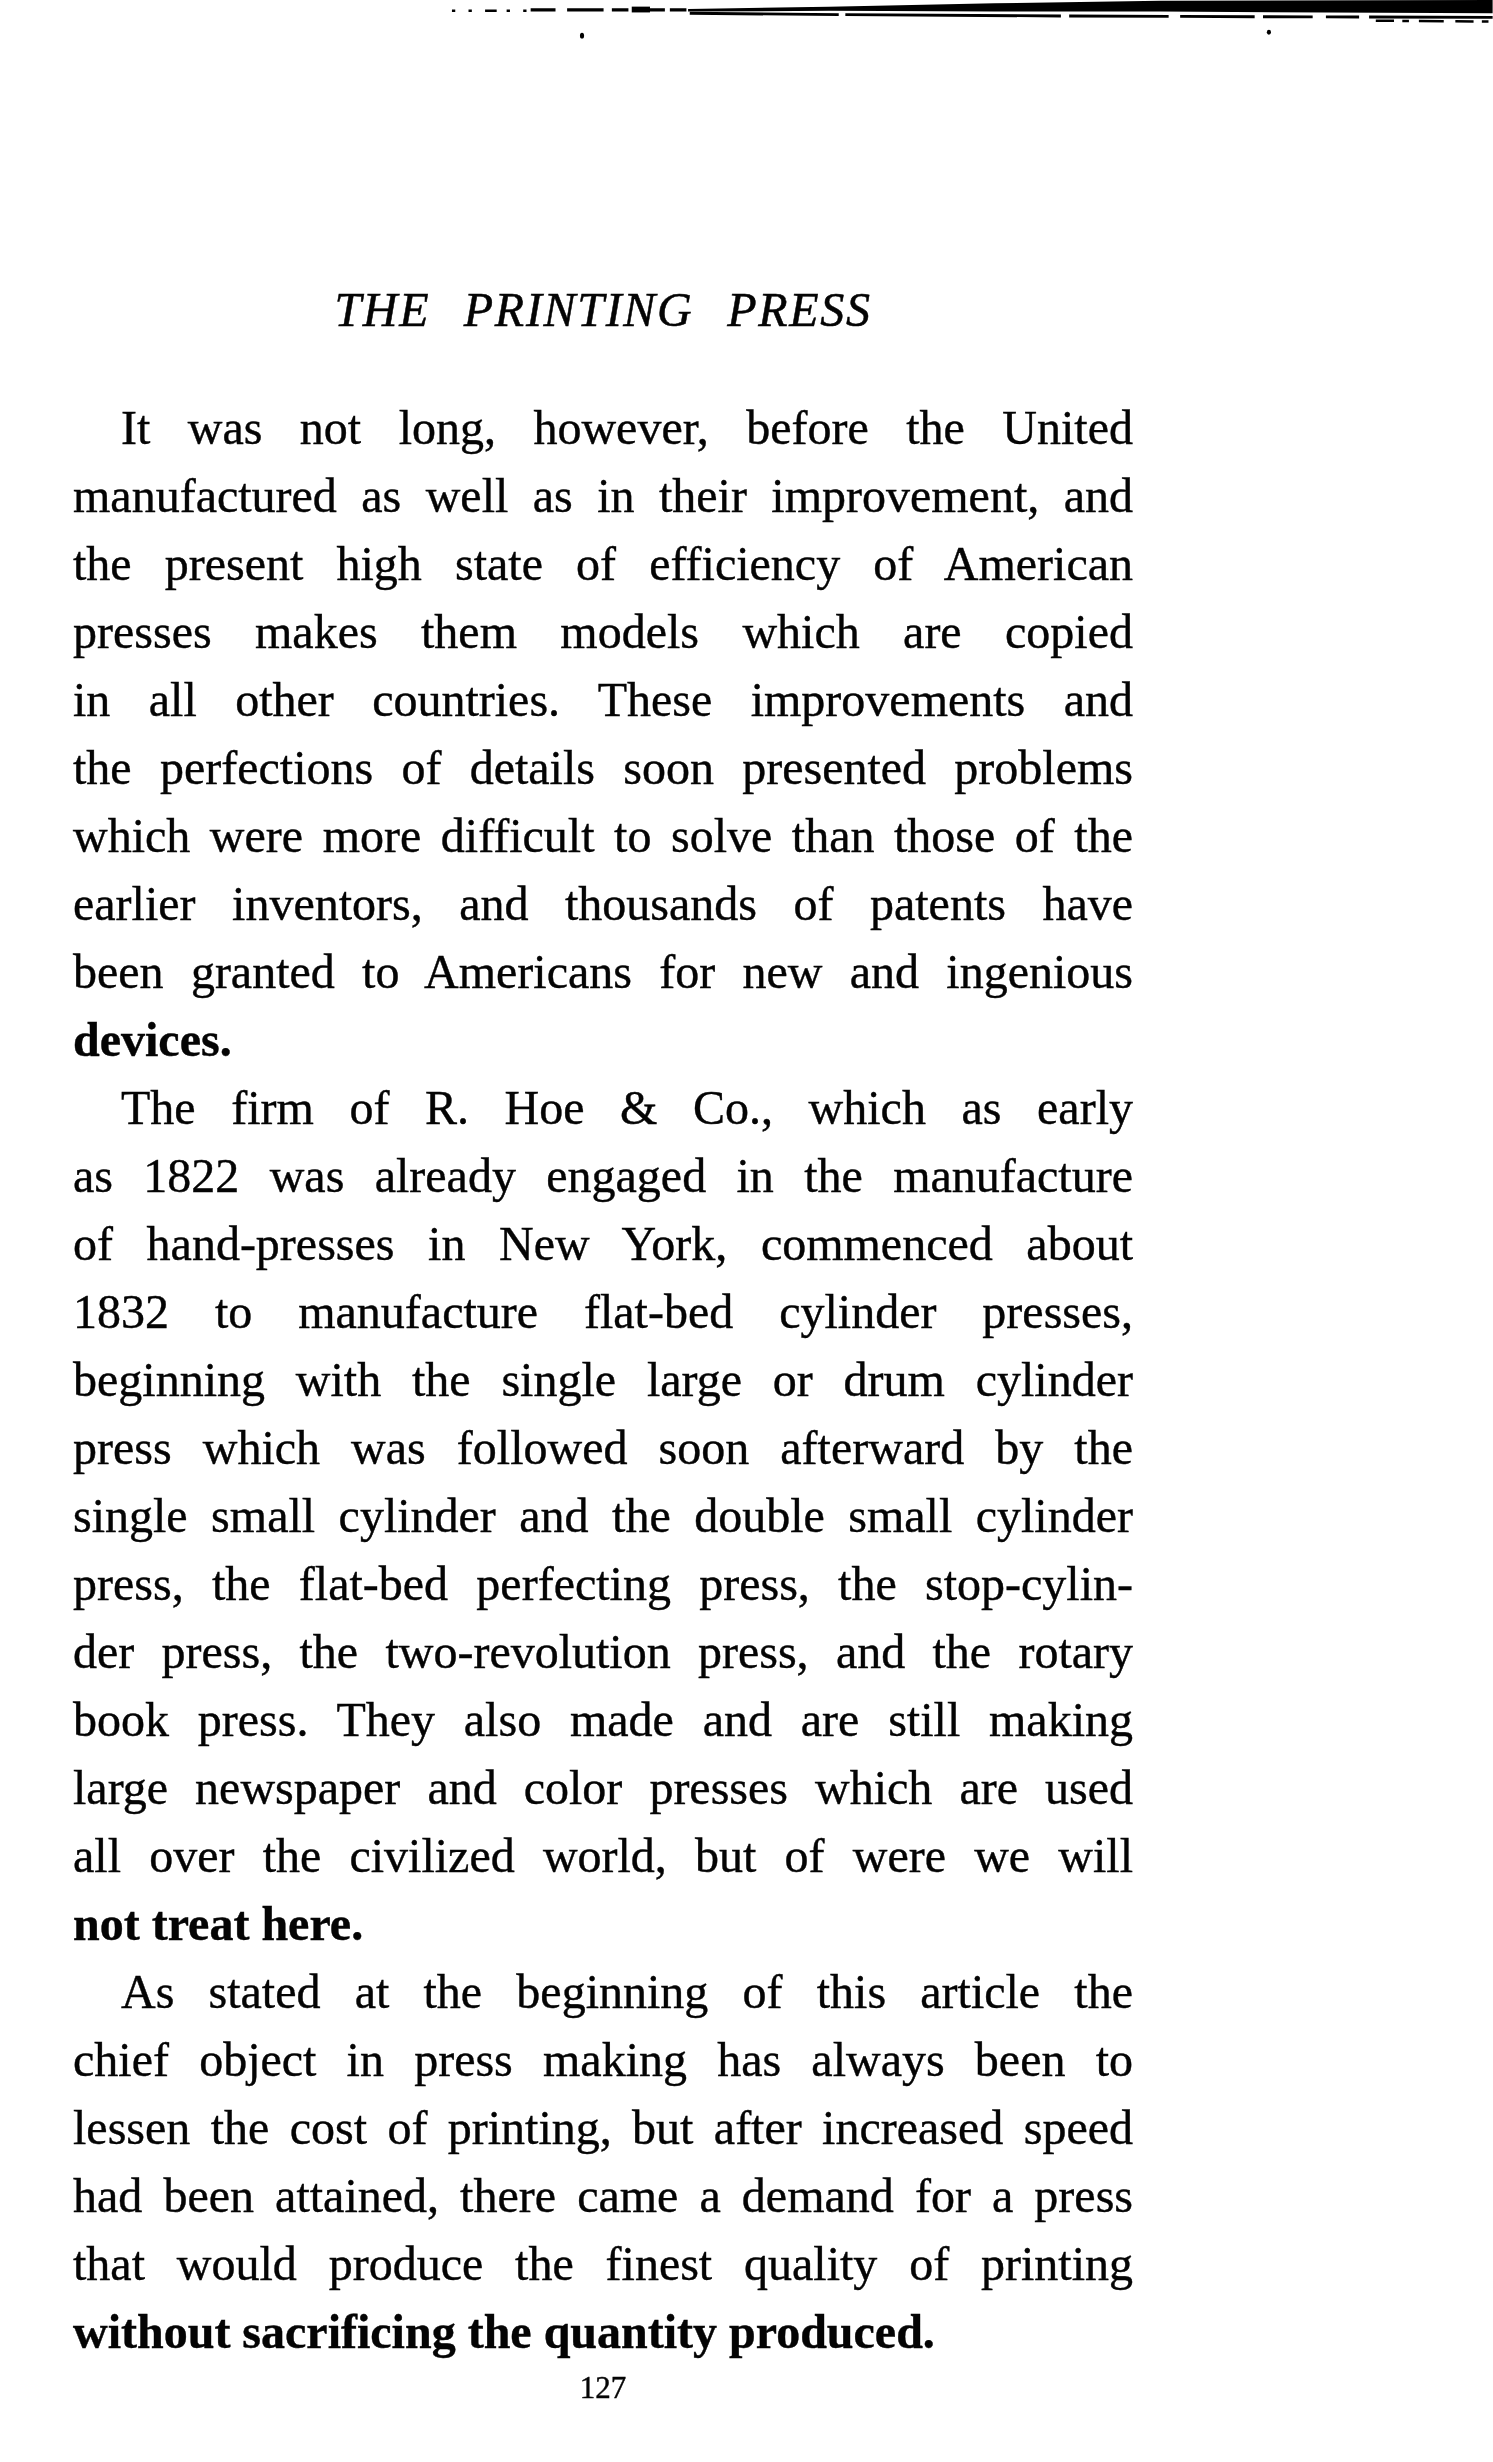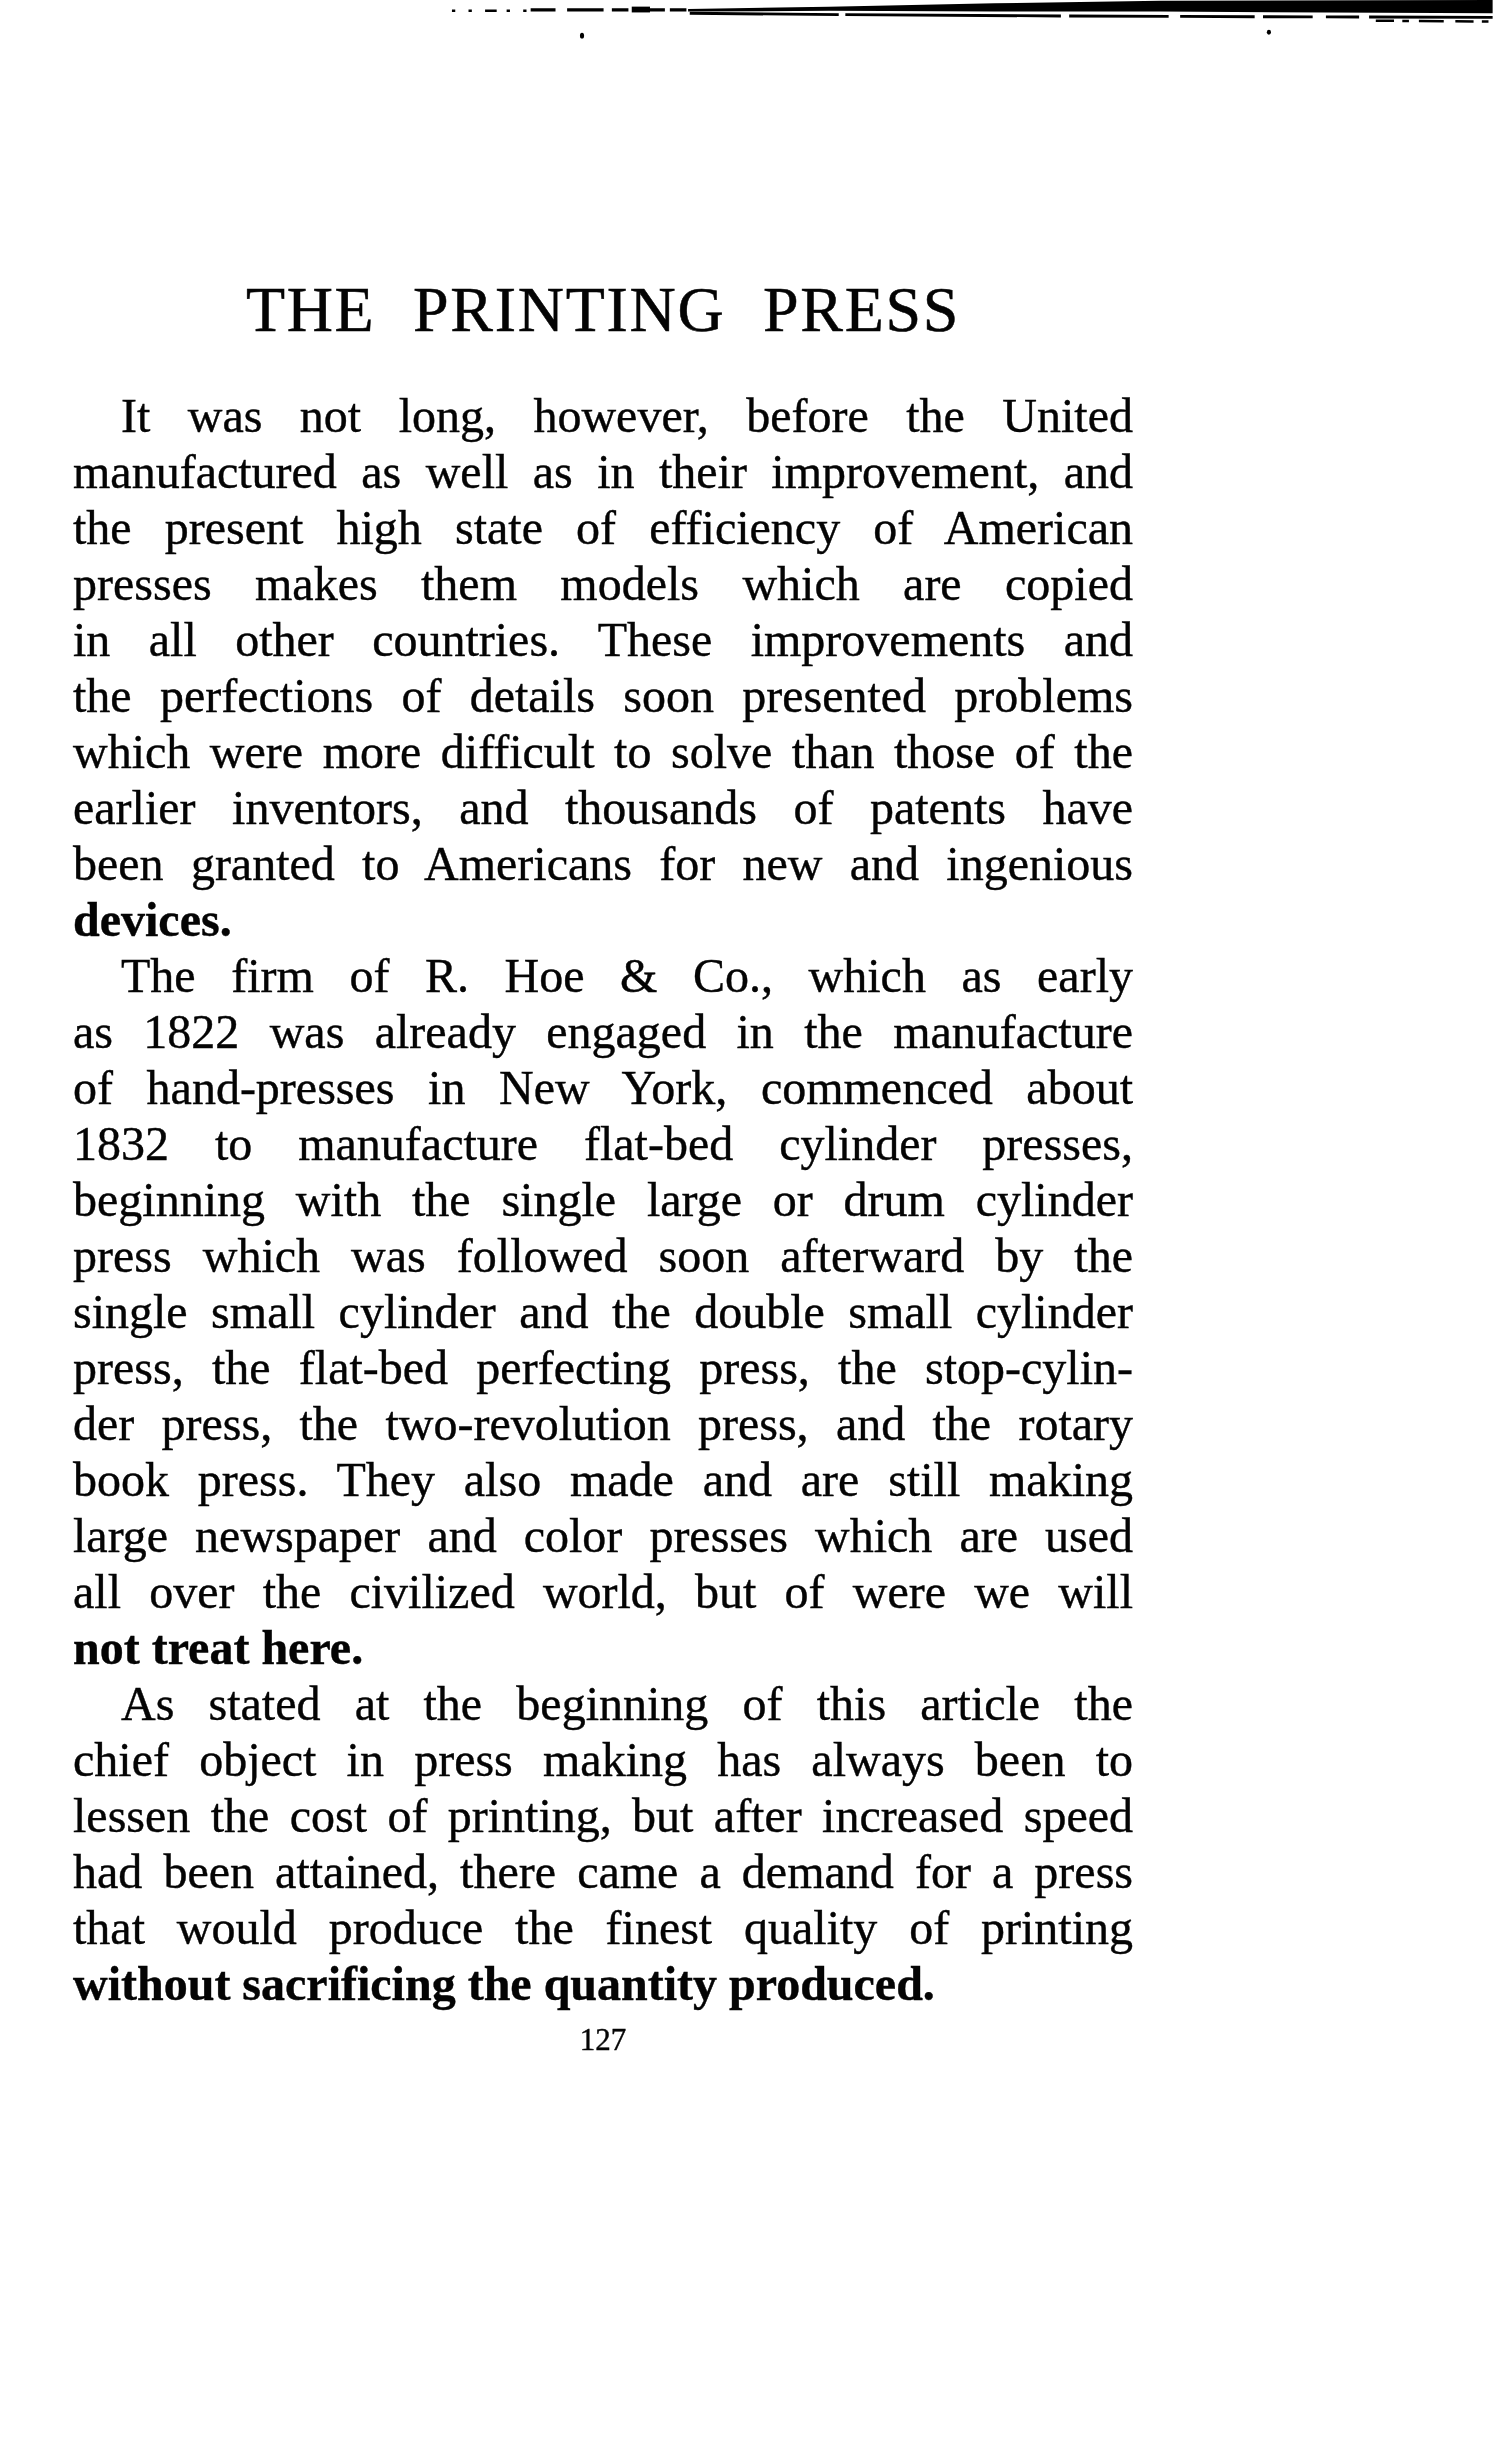--- a/index.html
+++ b/index.html
@@ -8,35 +8,37 @@
     width:1493px;height:2462px;
     background:#ffffff;
     overflow:hidden;
     font-family:"Liberation Serif", serif;
     color:#040404;
   }
   .scan-edge{position:absolute;top:0;left:0;}
   .title{
     position:absolute;left:73px;top:284px;width:1060px;
     text-align:center;
-    font-size:64px;line-height:51px;
+    font-size:48px;line-height:51px;
     letter-spacing:1.7px;word-spacing:20px;
     white-space:nowrap;
+    font-style:italic;
     -webkit-text-stroke:0.5px #040404;
   }
   .column{
     position:absolute;left:73px;top:388px;width:1060px;
     font-size:48px;
     -webkit-text-stroke:0.4px #040404;
   }
   .line{
     height:56px;line-height:56px;
     text-align:justify;
     text-align-last:justify;
     white-space:nowrap;
+    margin-top:12px;
   }
   .line.first{text-indent:48px;}
   .line.last{text-align-last:left;white-space:normal;font-weight:bold;}
   .pageno{
     height:56px;line-height:56px;
     text-align:right;text-align-last:center;
     font-size:31px;
   }
 </style>
 </head>

